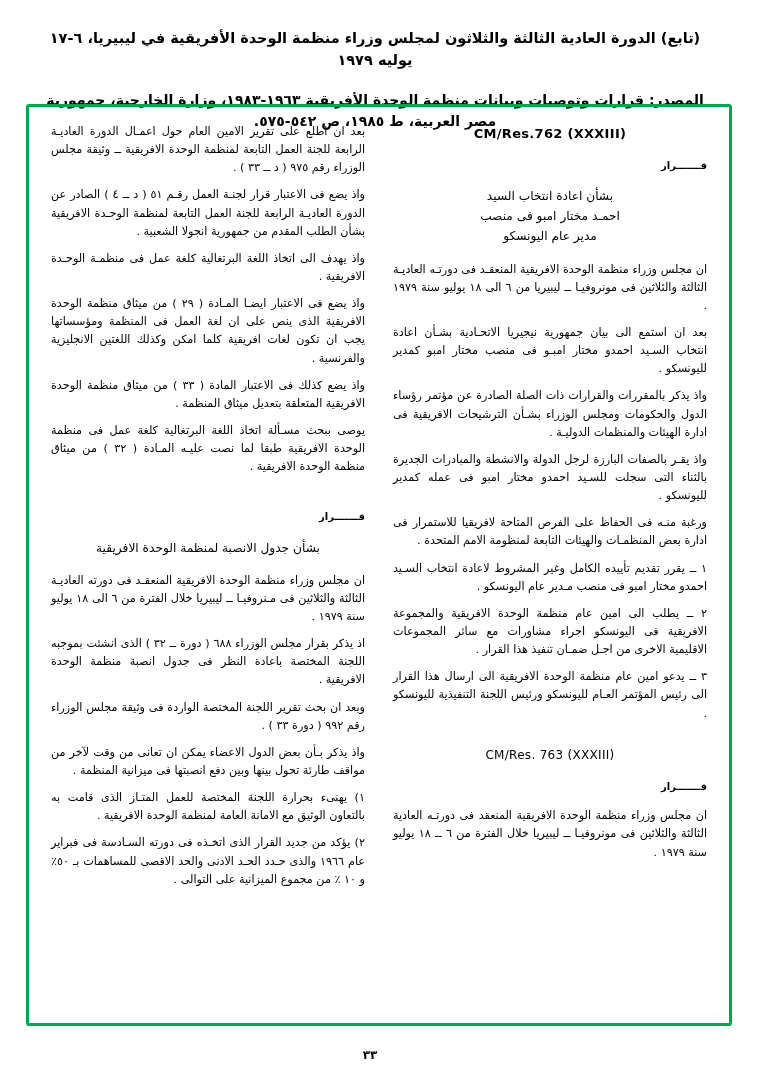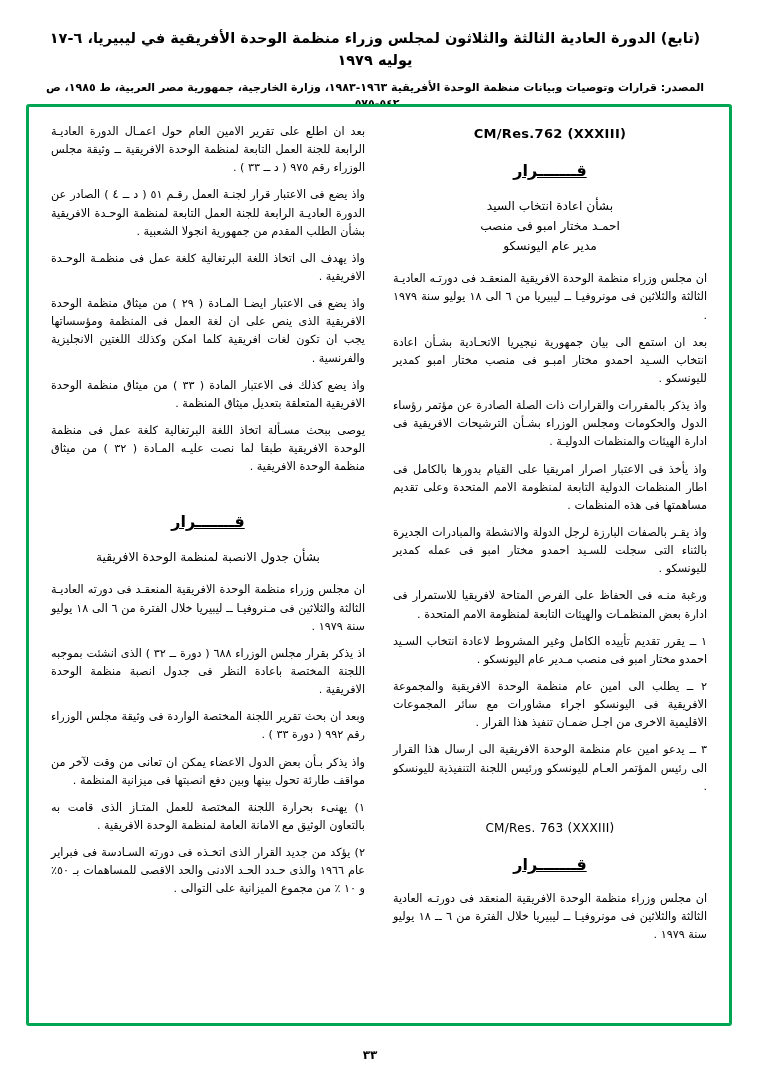--- a/index.html
+++ b/index.html
@@ -26,23 +26,23 @@
     padding: 28px 38px 0 30px;
   }
   .header-title {
     font-size: 14.5px;
     font-weight: bold;
     color: #000;
     letter-spacing: 0;
     line-height: 1.5;
   }
   .header-source {
-    font-size: 11px;
+    font-size: 14px;
     font-weight: bold;
-    margin-top: 8px;
+    margin-top: 18px;
     line-height: 1.5;
     color: #000;
   }
   .frame {
     position: absolute;
     top: 104px;
     left: 26px;
     right: 26px;
     bottom: 52px;
     border: 3px solid #00a651;
@@ -77,26 +77,25 @@
     direction: ltr;
     text-align: center;
     margin-bottom: 14px;
     letter-spacing: 0.3px;
   }
   .res-id.plain {
     font-weight: normal;
     font-size: 12px;
   }
   .qarar {
-    text-align: center;
+    text-align: right;
     font-weight: bold;
-    font-size: 16px;
+    font-size: 10px;
     letter-spacing: 3px;
     margin: 10px 0 12px 0;
-    text-decoration: underline;
   }
   .subject {
     text-align: center;
     font-weight: normal;
     font-size: 12.2px;
     line-height: 1.65;
     margin-bottom: 14px;
   }
   p.para {
     margin: 0 0 9px 0;
@@ -132,21 +131,20 @@
         <div class="res-id">CM/Res.762 (XXXIII)</div>
         <div class="qarar">قـــــــرار</div>
         <div class="subject">
           <div>بشأن اعادة انتخاب السيد</div>
           <div>احمـد مختار امبو فى منصب</div>
           <div>مدير عام اليونسكو</div>
         </div>
         <p class="para">ان مجلس وزراء منظمة الوحدة الافريقية المنعقـد فى دورتـه العاديـة الثالثة والثلاثين فى مونروفيـا ــ ليبيريا من ٦ الى ١٨ يوليو سنة ١٩٧٩ .</p>
         <p class="para">بعد ان استمع الى بيان جمهورية نيجيريا الاتحـادية بشـأن اعادة انتخاب السـيد احمدو مختار امبـو فى منصب مختار امبو كمدير لليونسكو .</p>
         <p class="para">واذ يذكر بالمقررات والقرارات ذات الصلة الصادرة عن مؤتمر رؤساء الدول والحكومات ومجلس الوزراء بشـأن الترشيحات الافريقية فى ادارة الهيئات والمنظمات الدوليـة .</p>
-        <p class="para">واذ يأخذ فى الاعتبار اصرار امريقيا على القيام بدورها بالكامل فى اطار المنظمات الدولية التابعة لمنظومة الامم المتحدة وعلى تقديم مساهمتها فى هذه المنظمات .</p>
         <p class="para">واذ يقـر بالصفات البارزة لرجل الدولة والانشطة والمبادرات الجديرة بالثناء التى سجلت للسـيد احمدو مختار امبو فى عمله كمدير لليونسكو .</p>
         <p class="para">ورغبة منـه فى الحفاظ على الفرص المتاحة لافريقيا للاستمرار فى ادارة بعض المنظمـات والهيئات التابعة لمنظومة الامم المتحدة .</p>
         <p class="para">١ ــ يقرر تقديم تأييده الكامل وغير المشروط لاعادة انتخاب السـيد احمدو مختار امبو فى منصب مـدير عام اليونسكو .</p>
         <p class="para">٢ ــ يطلب الى امين عام منظمة الوحدة الافريقية والمجموعة الافريقية فى اليونسكو اجراء مشاورات مع سائر المجموعات الاقليمية الاخرى من اجـل ضمـان تنفيذ هذا القرار .</p>
         <p class="para">٣ ــ يدعو امين عام منظمة الوحدة الافريقية الى ارسال هذا القرار الى رئيس المؤتمر العـام لليونسكو ورئيس اللجنة التنفيذية لليونسكو .</p>
 
         <div class="spacer-md"></div>
         <div class="res-id plain">CM/Res. 763 (XXXIII)</div>
         <div class="qarar">قـــــــرار</div>
         <p class="para">ان مجلس وزراء منظمة الوحدة الافريقية المنعقد فى دورتـه العادية الثالثة والثلاثين فى مونروفيـا ــ ليبيريا خلال الفترة من ٦ ــ ١٨ يوليو سنة ١٩٧٩ .</p>

